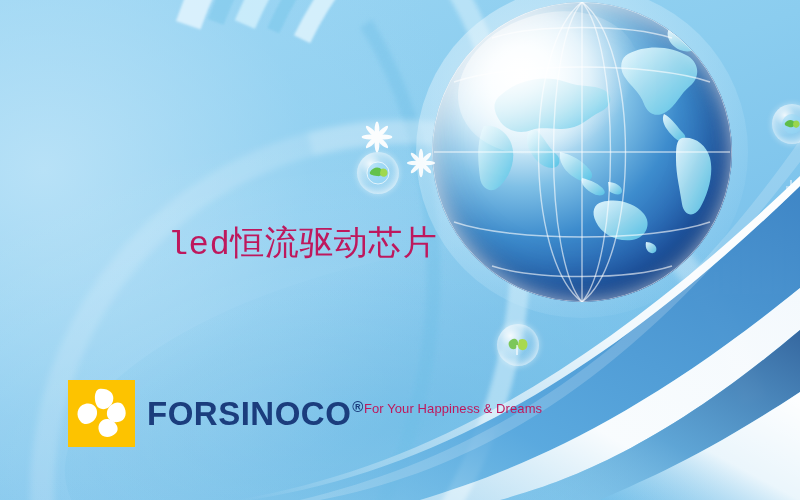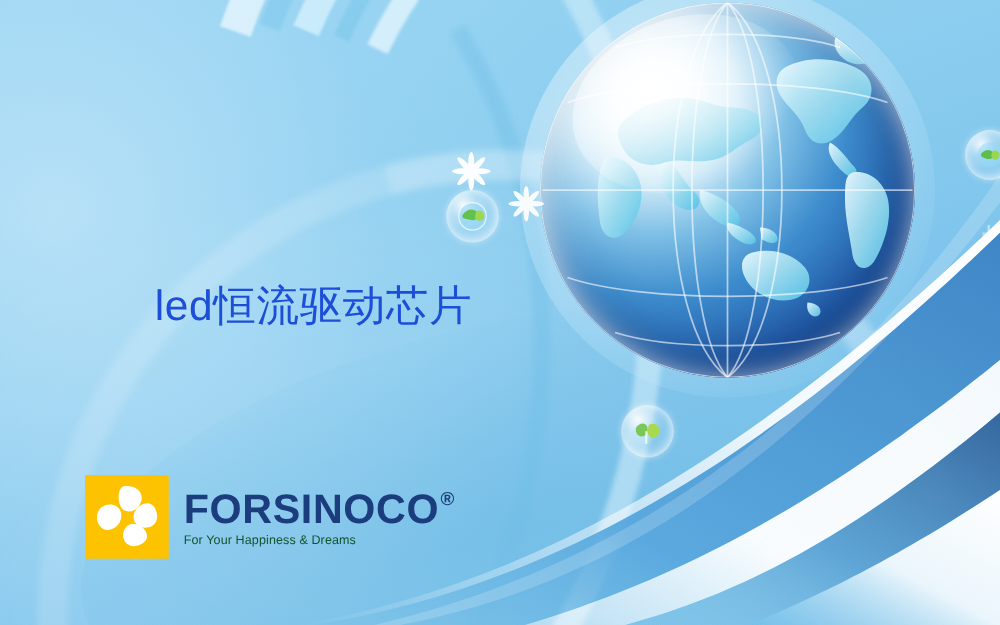--- a/index.html
+++ b/index.html
@@ -198,22 +198,22 @@
     inset: 0;
     pointer-events: none;
   }
 
   
   .headline {
     position: absolute;
     left: 84px;
     top: 163px;
     width: 420px;
-    color: #1d4ed8;
-    font-family: Liberation Sans, sans-serif;
+    color: #be185d;
+    font-family: Liberation Mono, monospace;
     font-size: 34px;
     line-height: 1.62;
     letter-spacing: 0.5px;
     white-space: pre;
   }
   .headline-line-2 { padding-left: 14px; display: block; }
 
   
   .logo {
     position: absolute;
@@ -226,43 +226,43 @@
     width: 67px;
     height: 67px;
     background: #fdc300;
     position: relative;
     flex: 0 0 auto;
   }
   .logo-mark svg { position: absolute; inset: 0; }
   .logo-text {
     margin-left: 12px;
     display: flex;
-    flex-direction: column;
+    flex-direction: row;
     justify-content: center;
   }
   .logo-word {
     font-family: "Liberation Sans", sans-serif;
     font-weight: 700;
     font-size: 33px;
     letter-spacing: 0.5px;
     color: #1b3d7d;
     line-height: 1.0;
     display: flex;
     align-items: flex-start;
   }
   .logo-reg {
     font-size: 15px;
     line-height: 1;
     margin-top: 2px;
     margin-left: 1px;
   }
   .logo-tag {
     font-family: "Liberation Sans", sans-serif;
-    font-size: 10px;
-    color: #14532d;
+    font-size: 13px;
+    color: #be185d;
     margin-top: 4px;
     letter-spacing: 0.1px;
   }
 </style>
 </head>
 <body>
 
 <div id="banner">
 
   <div class="bg-base"></div>

